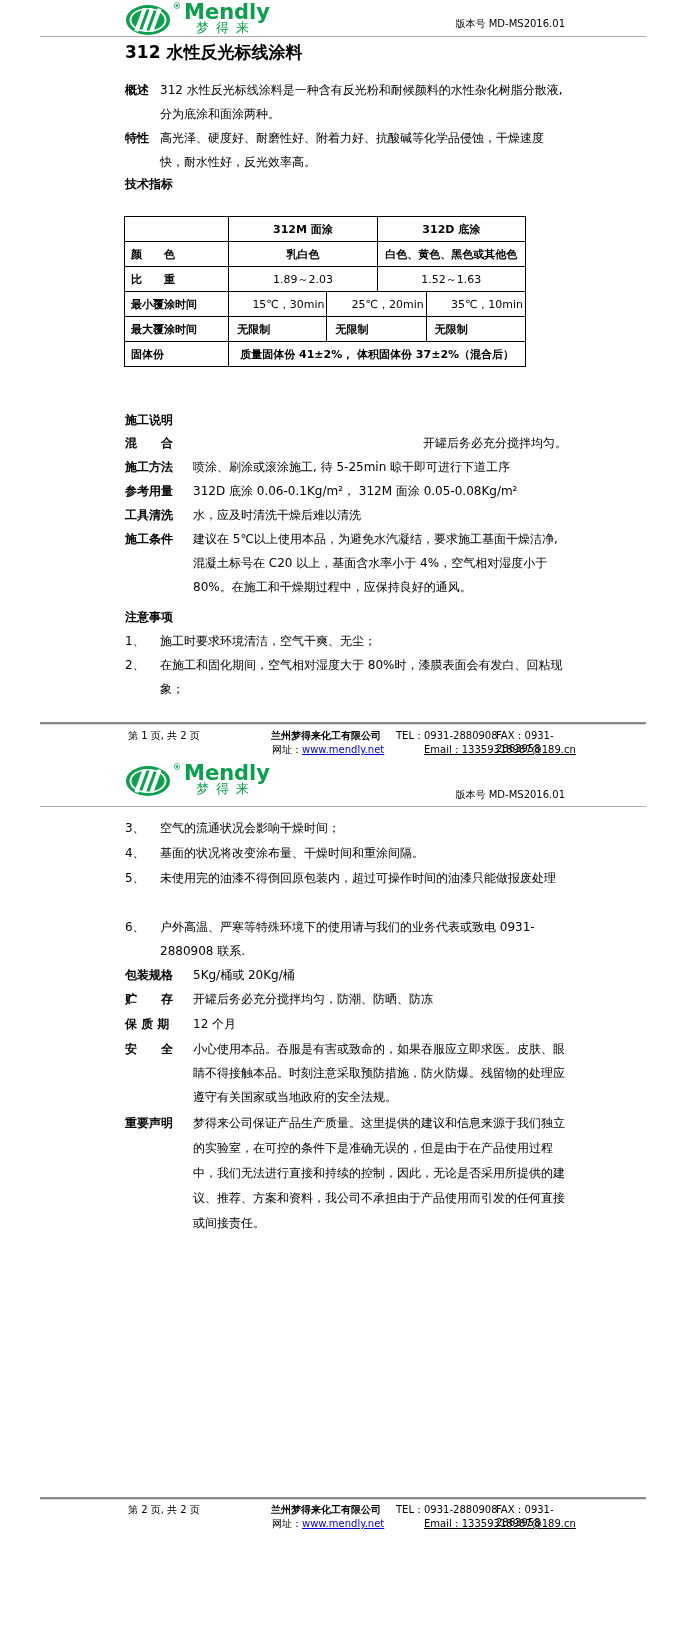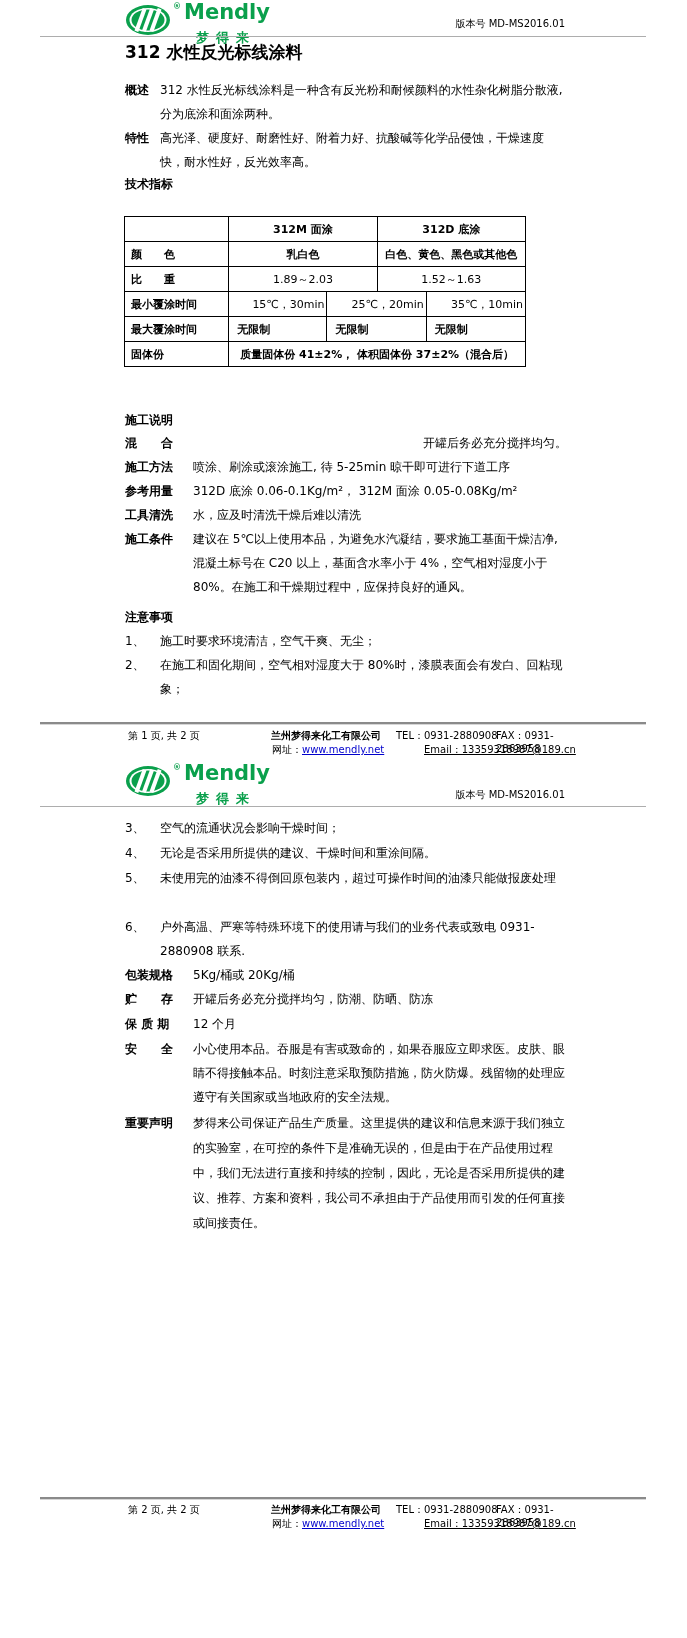--- a/index.html
+++ b/index.html
@@ -6,21 +6,21 @@
   #doc{position:relative;width:687px;height:1638px;background:#fff;
        font-family:"DejaVu Sans","Liberation Sans",sans-serif;color:#000;overflow:hidden;}
   .rule-light{position:absolute;left:40px;width:606px;height:1px;background:#adadad;}
   .rule-dark{position:absolute;left:40px;width:606px;height:2px;background:#8a8a8a;border-bottom:1px solid #d6d6d6;}
   
   .logo{position:absolute;left:125px;display:flex;align-items:flex-start;}
   .logo-mark{flex:0 0 auto;}
   .logo-reg{font-size:8px;color:#0aa04c;font-weight:bold;margin-left:1px;line-height:8px;}
   .logo-text{margin-left:3px;line-height:1;}
   .logo-en{font-size:21px;font-weight:800;color:#0aa04c;letter-spacing:0px;line-height:18px;}
-  .logo-cn{font-size:13px;font-weight:bold;color:#0aa04c;letter-spacing:7px;margin-top:10px;margin-left:12px;line-height:14px;}
+  .logo-cn{font-size:13px;font-weight:normal;color:#0aa04c;letter-spacing:7px;margin-top:0;margin-left:12px;line-height:14px;}
   .version{position:absolute;right:122px;font-size:10px;color:#000;}
   .doc-title{position:absolute;left:125px;font-size:17px;font-weight:bold;}
   
   .para{position:absolute;left:125px;width:442px;font-size:12px;line-height:24px;}
   .para .plabel{position:absolute;left:0;top:0;font-weight:bold;white-space:pre;}
   .ind35{margin-left:35px;}
   .ind68{margin-left:68px;}
   .sec-label{position:absolute;left:125px;font-size:12px;font-weight:bold;line-height:24px;}
   .note .pnum{position:absolute;left:0;top:0;font-weight:normal;}
   
@@ -193,21 +193,21 @@
     </div>
     <div class="version" style="top:788px;">版本号 MD-MS2016.01</div>
     <div class="rule-light" style="top:806px;"></div>
 
     <div class="para note" style="top:816px;">
       <span class="pnum">3、</span>
       <div class="ind35">空气的流通状况会影响干燥时间；</div>
     </div>
     <div class="para note" style="top:841px;">
       <span class="pnum">4、</span>
-      <div class="ind35">无论是否采用所提供的建议、干燥时间和重涂间隔。</div>
+      <div class="ind35">基面的状况将改变涂布量、干燥时间和重涂间隔。</div>
     </div>
     <div class="para note" style="top:866px;">
       <span class="pnum">5、</span>
       <div class="ind35">未使用完的油漆不得倒回原包装内，超过可操作时间的油漆只能做报废处理</div>
     </div>
     <div class="para note" style="top:915px;">
       <span class="pnum">6、</span>
       <div class="ind35">户外高温、严寒等特殊环境下的使用请与我们的业务代表或致电 0931-2880908 联系.</div>
     </div>
 

